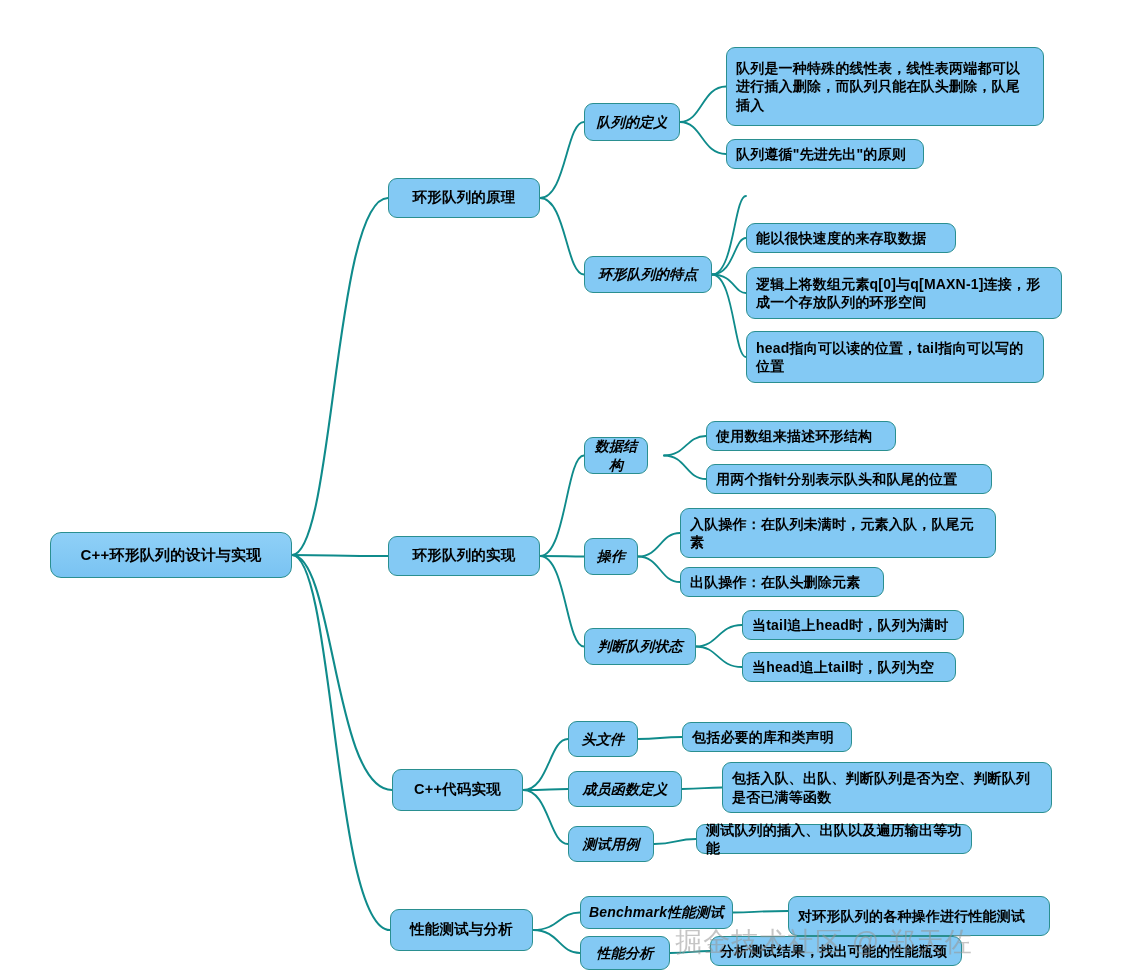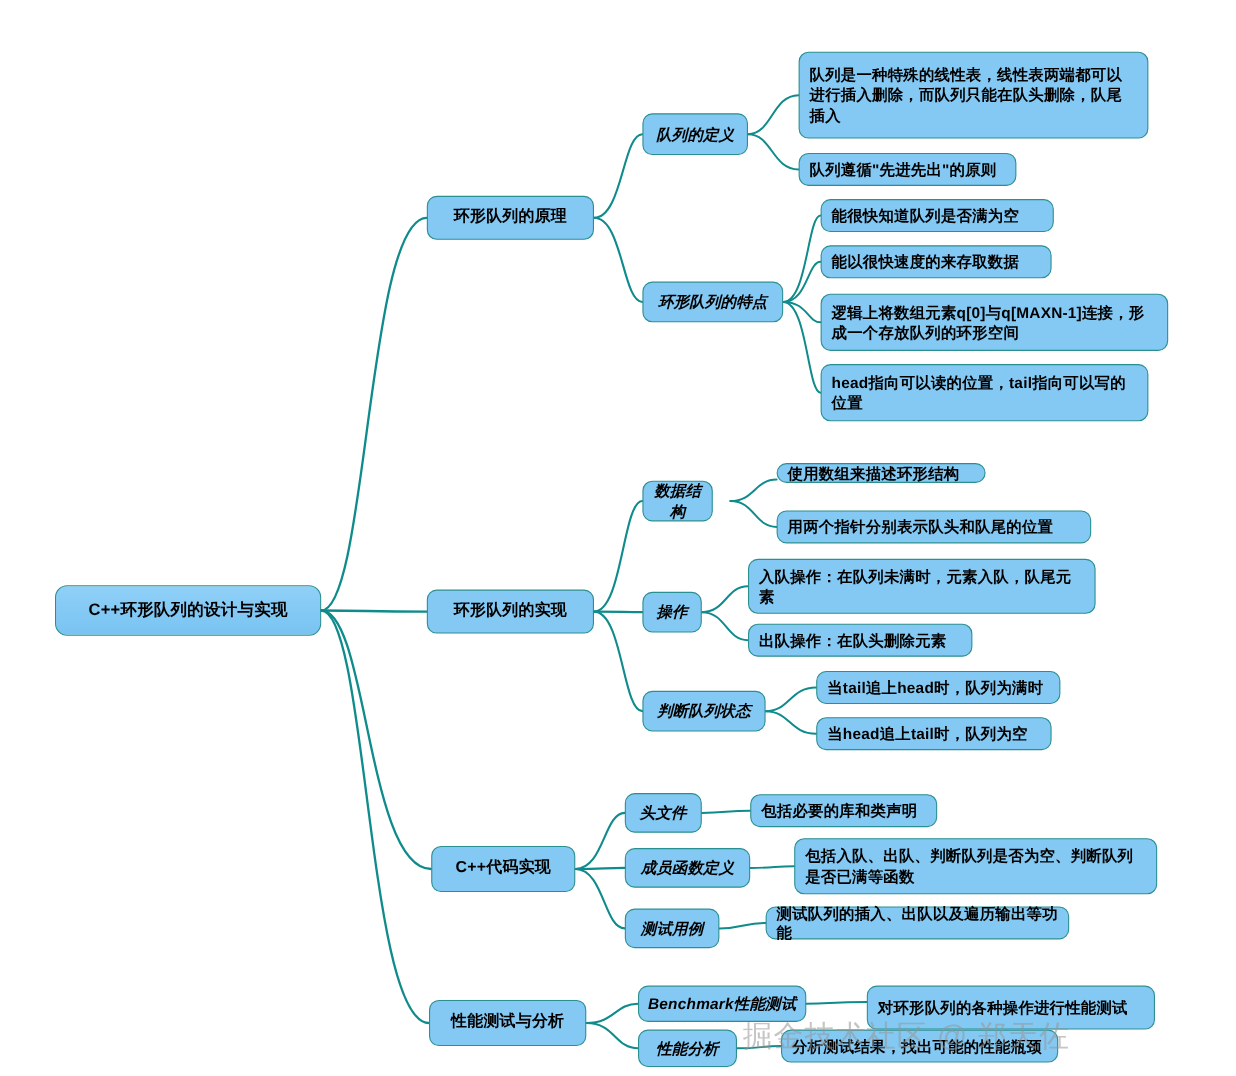--- a/index.html
+++ b/index.html
@@ -163,33 +163,30 @@
   <div class="node lvl2" id="node-l2-9" style="left: 580px; top: 936px; width: 90px; height: 34px;">
     <span>性能分析</span>
   </div>
 
   <div class="node leaf" id="node-l3-0" style="left: 726px; top: 47px; width: 318px; height: 79px;">
     <span>队列是一种特殊的线性表，线性表两端都可以进行插入删除，而队列只能在队头删除，队尾插入</span>
   </div>
   <div class="node leaf" id="node-l3-1" style="left: 726px; top: 139px; width: 198px; height: 30px;">
     <span>队列遵循"先进先出"的原则</span>
   </div>
-  <div class="node leaf" id="node-l3-2" style="left: 746px; top: 181px; width: 212px; height: 30px;">
-    <span>能很快知道队列是否满为空</span>
-  </div>
   <div class="node leaf" id="node-l3-3" style="left: 746px; top: 223px; width: 210px; height: 30px;">
     <span>能以很快速度的来存取数据</span>
   </div>
   <div class="node leaf" id="node-l3-4" style="left: 746px; top: 267px; width: 316px; height: 52px;">
     <span>逻辑上将数组元素q[0]与q[MAXN-1]连接，形成一个存放队列的环形空间</span>
   </div>
   <div class="node leaf" id="node-l3-5" style="left: 746px; top: 331px; width: 298px; height: 52px;">
     <span>head指向可以读的位置，tail指向可以写的位置</span>
   </div>
-  <div class="node leaf" id="node-l3-6" style="left: 706px; top: 421px; width: 190px; height: 18px;">
+  <div class="node leaf" id="node-l3-6" style="left: 706px; top: 421px; width: 190px; height: 30px;">
     <span>使用数组来描述环形结构</span>
   </div>
   <div class="node leaf" id="node-l3-7" style="left: 706px; top: 464px; width: 286px; height: 30px;">
     <span>用两个指针分别表示队头和队尾的位置</span>
   </div>
   <div class="node leaf" id="node-l3-9" style="left: 680px; top: 567px; width: 204px; height: 30px;">
     <span>出队操作：在队头删除元素</span>
   </div>
   <div class="node leaf" id="node-l3-8" style="left: 680px; top: 508px; width: 316px; height: 50px;">
     <span>入队操作：在队列未满时，元素入队，队尾元素</span>

